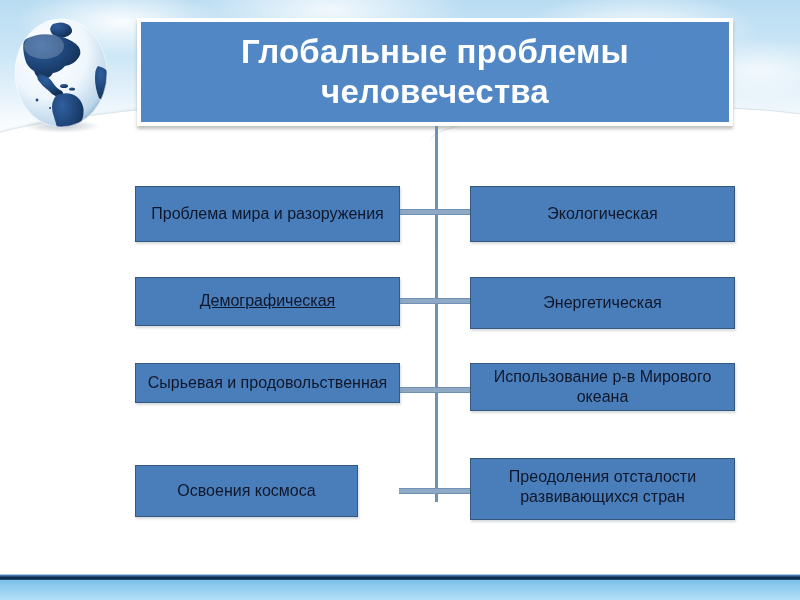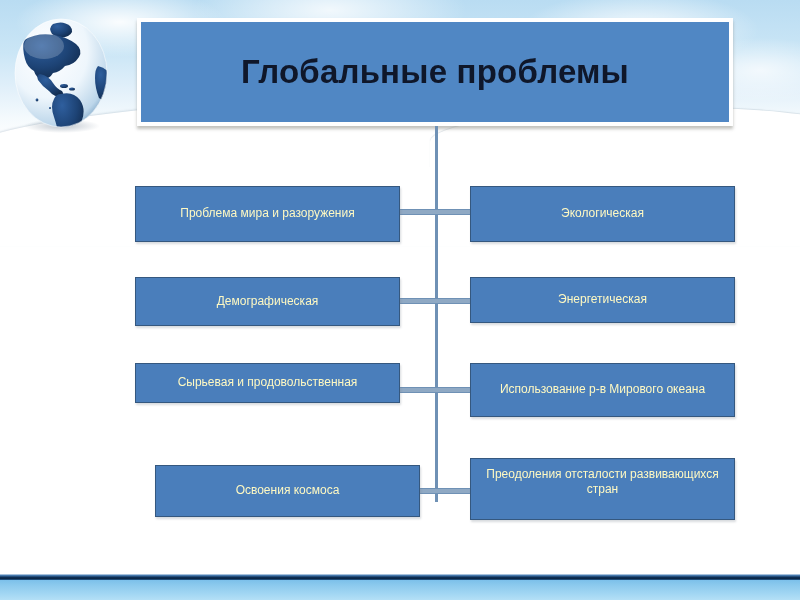--- a/index.html
+++ b/index.html
@@ -82,21 +82,21 @@
     box-sizing: border-box;
     box-shadow: 0 3px 3px rgba(120,120,110,0.45);
     display: flex;
     align-items: center;
     justify-content: center;
     text-align: center;
   }
   .title-text {
     font-size: 33px;
     font-weight: bold;
-    color: #0f172a;
+    color: #ffffff;
     line-height: 1.22;
     letter-spacing: 0.2px;
     padding: 0 10px;
   }
 
   
   .conn {
     position: absolute;
     background: #8fa9c4;
     border-top: 1px solid #6f91b5;
@@ -112,22 +112,22 @@
   
   .node {
     position: absolute;
     background: #4a7ebb;
     border: 1px solid #35587f;
     box-sizing: border-box;
     display: flex;
     align-items: center;
     justify-content: center;
     text-align: center;
-    color: #fef9c3;
-    font-size: 12px;
+    color: #0f172a;
+    font-size: 16px;
     line-height: 1.28;
     box-shadow: 1px 2px 2px rgba(120,130,140,0.28);
     overflow: hidden;
   }
   .node span { display: block; padding: 0 8px; }
 
   
   .footer-bar {
     position: absolute;
     left: 0;
@@ -208,20 +208,21 @@
       </g>
 
       <ellipse cx="55" cy="57" rx="46" ry="54" fill="none" stroke="rgba(255,255,255,0.55)" stroke-width="1"></ellipse>
       <ellipse cx="38" cy="30" rx="20" ry="13" fill="rgba(255,255,255,0.20)"></ellipse>
     </svg>
   </div>
 
   <div class="title-box">
     <div class="title-text">
       <div>Глобальные проблемы</div>
+      <div>человечества</div>
     </div>
   </div>
 
   <div class="conn-v" style="left:435px; top:126px; height:376px;"></div>
 
   <div class="conn" style="left:399px; top:209px; width:38px; height:6px;"></div>
   <div class="conn" style="left:435px; top:209px; width:37px; height:6px;"></div>
 
   <div class="conn" style="left:399px; top:298px; width:38px; height:6px;"></div>
   <div class="conn" style="left:435px; top:298px; width:37px; height:6px;"></div>
@@ -229,41 +230,41 @@
   <div class="conn" style="left:399px; top:387px; width:38px; height:6px;"></div>
   <div class="conn" style="left:435px; top:387px; width:37px; height:6px;"></div>
 
   <div class="conn" style="left:399px; top:488px; width:38px; height:6px;"></div>
   <div class="conn" style="left:435px; top:488px; width:37px; height:6px;"></div>
 
   <div class="node" style="left:135px; top:186px; width:265px; height:56px;">
     <span>Проблема мира и разоружения</span>
   </div>
 
-  <div class="node" style="left:135px; top:277px; width:265px; height:49px;">
+  <div class="node" style="left:135px; top:277px; width:265px; height:49px;text-decoration:underline;">
     <span>Демографическая</span>
   </div>
 
   <div class="node" style="left:135px; top:363px; width:265px; height:40px;">
     <span>Сырьевая и продовольственная</span>
   </div>
 
-  <div class="node" style="left:135px; top:465px; width:265px; height:52px;margin-left:20px;">
+  <div class="node" style="left:135px; top:465px; width:223px; height:52px;">
     <span>Освоения космоса</span>
   </div>
 
   <div class="node" style="left:470px; top:186px; width:265px; height:56px;text-align:right;">
     <span>Экологическая</span>
   </div>
 
-  <div class="node" style="left:470px; top:277px; width:265px; height:46px;">
+  <div class="node" style="left:470px; top:277px; width:265px; height:52px;">
     <span>Энергетическая</span>
   </div>
 
-  <div class="node" style="left:470px; top:363px; width:265px; height:54px;">
+  <div class="node" style="left:470px; top:363px; width:265px; height:48px;">
     <span>Использование р-в Мирового океана</span>
   </div>
 
   <div class="node" style="left:470px; top:458px; width:265px; height:62px; align-items:flex-start; padding-top:8px;">
     <span>Преодоления отсталости развивающихся стран</span>
   </div>
 
   <div class="footer-bar">
     <div class="footer-dark"></div>
     <div class="footer-light"></div>

